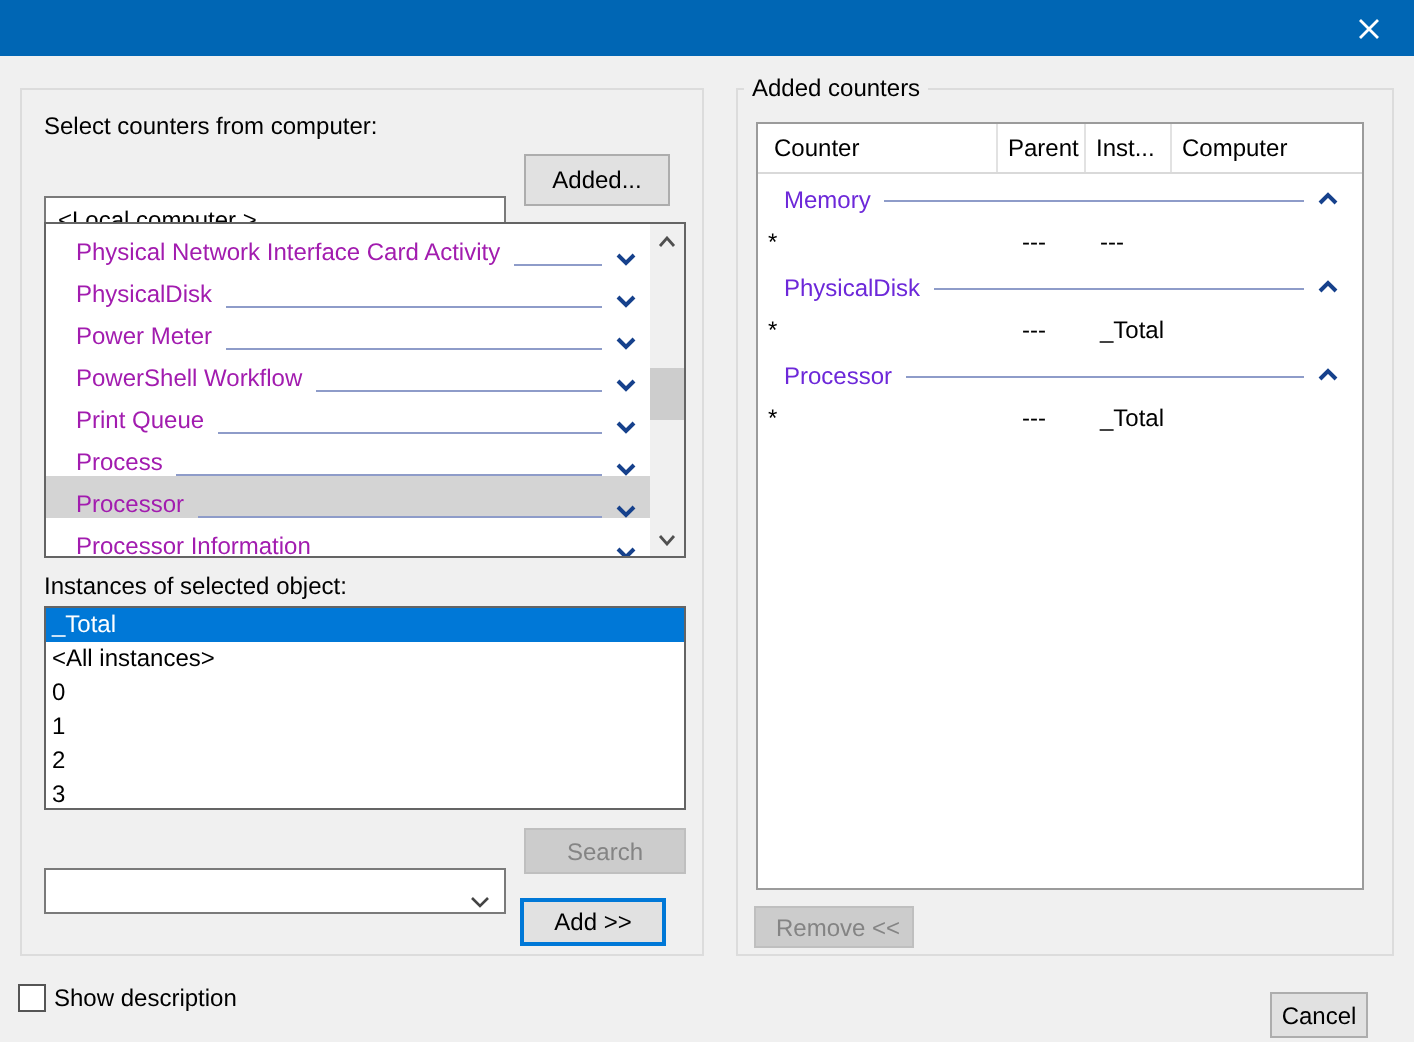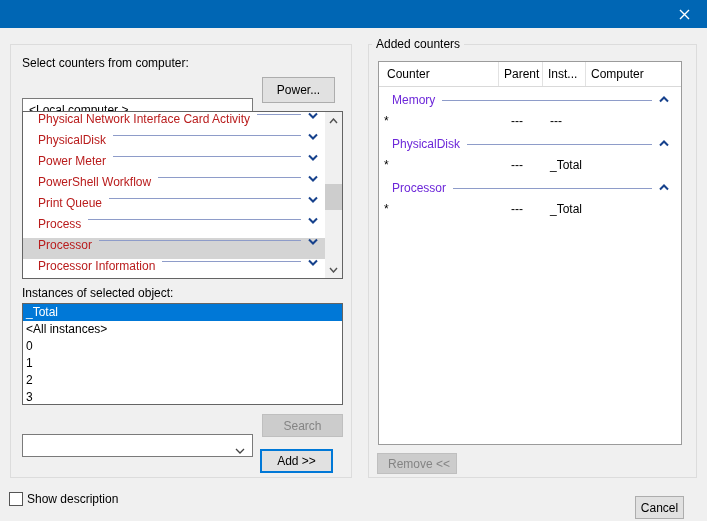--- a/index.html
+++ b/index.html
@@ -23,21 +23,21 @@
   .combo input { border:none; outline:none; width:190px; font:inherit; background:transparent; }
 
   
   .btn { position:absolute; background:#e1e1e1; border:1px solid #adadad; display:flex; align-items:center; justify-content:center; cursor:pointer; font-size:12px; }
   .btn.disabled { background:#cccccc; border-color:#bfbfbf; color:#848484; cursor:default; }
   .btn.default { border:2px solid #0078d7; }
 
   
   .clist { position:absolute; left:22px; top:111px; width:321px; height:168px; background:#fff; border:1px solid #646464; }
   .clist-rows { position:absolute; left:0; top:0; right:17px; bottom:0; overflow:hidden; }
-  .clist-row { display:flex; align-items:flex-start; height:21px; padding:0 7px 0 15px; color:#b91c1c; cursor:default; }
+  .clist-row { display:flex; align-items:flex-end; height:21px; padding:0 7px 0 15px; color:#a21caf; cursor:default; }
   .clist-row.sel { background:#d4d4d4; }
   .leader { flex:1; height:0; border-top:1px solid #8e9cc9; margin:2px 7px 0 7px; }
   .chev { display:block; }
 
   
   .sbar { position:absolute; top:0; right:0; width:17px; height:166px; background:#f0f0f0; }
   .sb-btn { position:absolute; left:0; width:17px; height:17px; display:flex; align-items:center; justify-content:center; }
   .sb-thumb { position:absolute; left:0; top:72px; width:17px; height:26px; background:#cdcdcd; }
 
   
@@ -83,21 +83,21 @@
 
   <div class="combo" style="left:22px; top:78px; width:231px; height:23px;">
     <span>&lt;Local computer &gt;</span>
     <span class="chev-wrap">
       <svg width="10" height="6" viewBox="0 0 10 6">
           <polyline points="1,1 5,5 9,1" stroke="#444" stroke-width="1.3" fill="none"></polyline>
         </svg>
     </span>
   </div>
   <div class="btn" style="left:262px; top:77px; width:73px; height:26px;">
-      <span>Power...</span>
+      <span>Added...</span>
     </div>
 
   <div class="clist">
     <div class="clist-rows">
       <div class="clist-row">
         <span>Physical Network Interface Card Activity</span>
           <span class="leader"></span>
         <svg class="chev" width="10" height="7" viewBox="0 0 10 7">
             <polyline points="1,1.5 5,5.5 9,1.5" stroke="#16418c" stroke-width="2" fill="none"></polyline>
           </svg>

